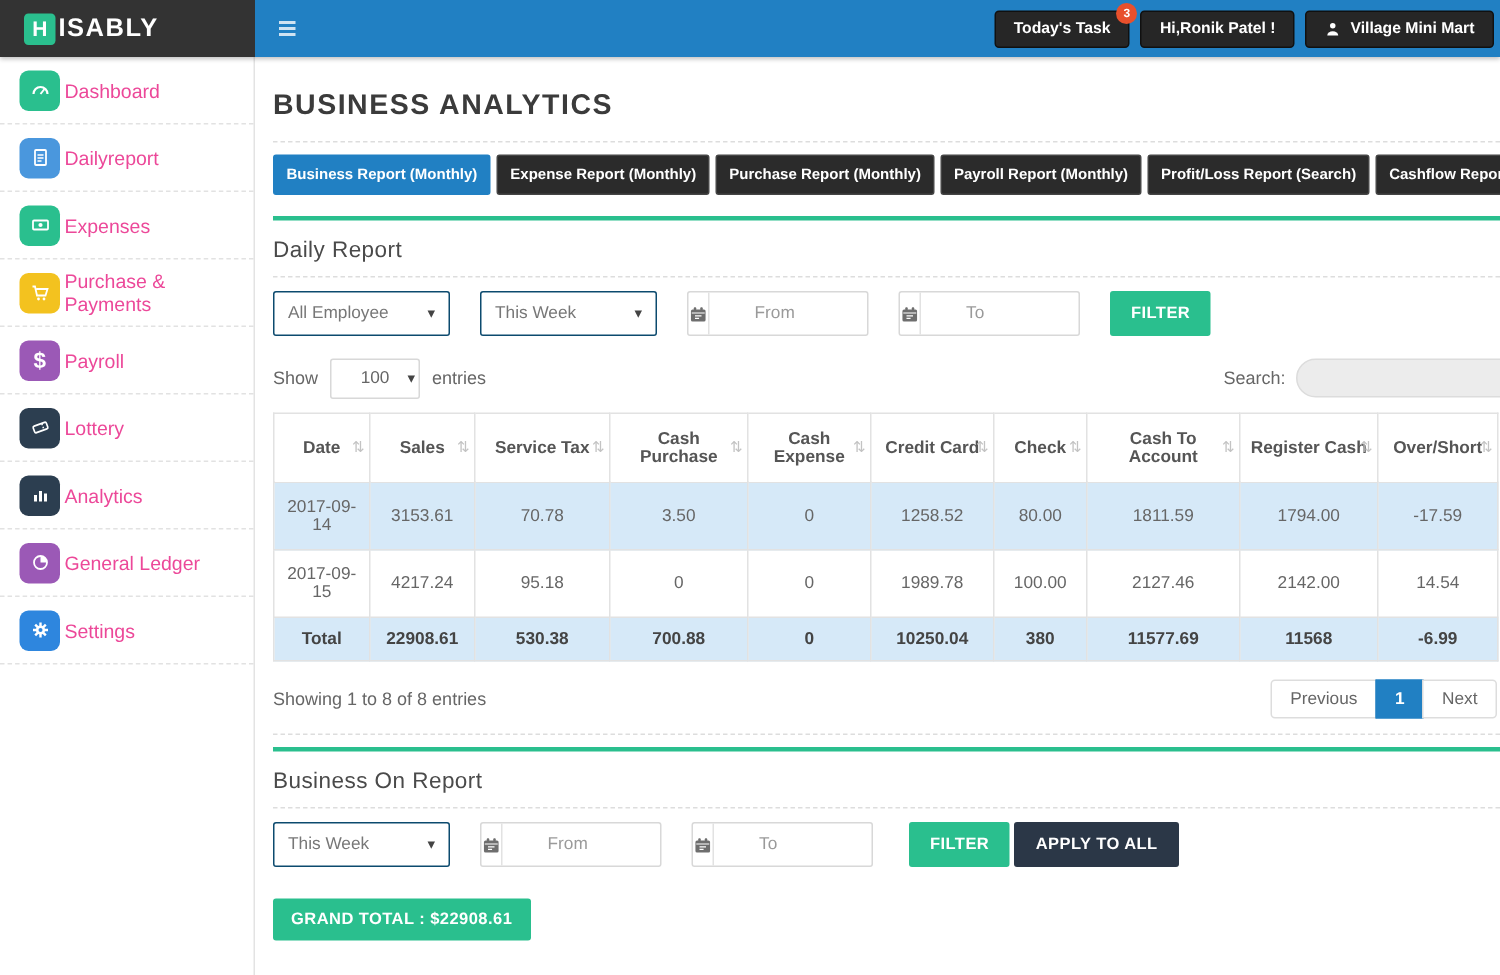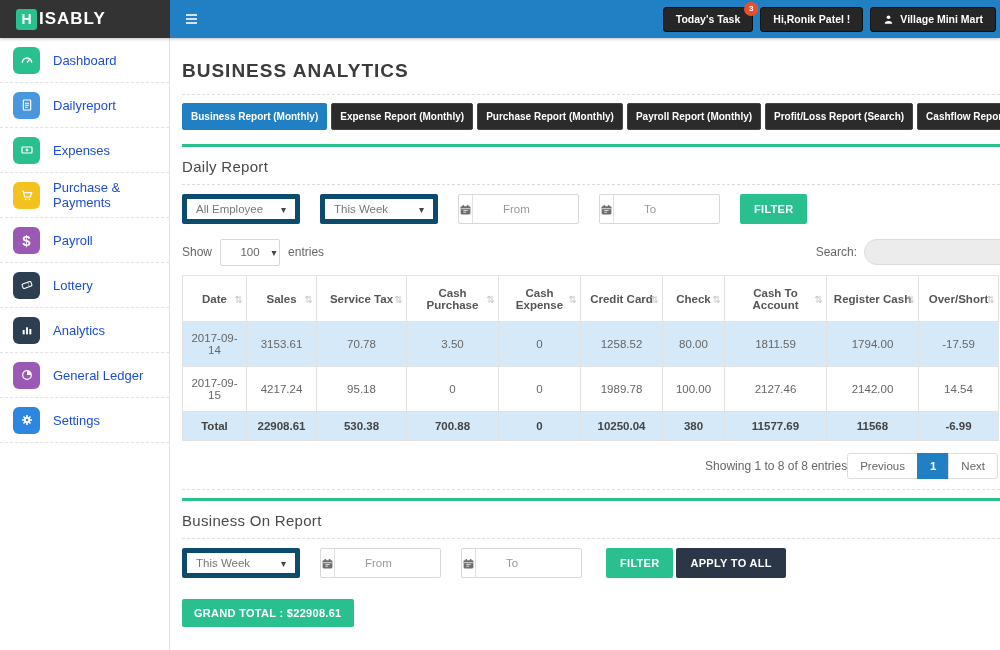--- a/index.html
+++ b/index.html
@@ -21,37 +21,37 @@
              color:#fff; font-size:10.5px; font-weight:bold; display:flex; align-items:center; padding:0 12px; gap:6px; cursor:pointer; }
   .badge { position:absolute; top:-6px; right:-6px; width:14px; height:14px; border-radius:50%;
            background:#e8502c; color:#fff; font-size:8px; font-weight:bold; display:flex; align-items:center; justify-content:center; }
 
   
   .sidebar { position:absolute; top:38px; left:0; width:170px; bottom:0; background:#fff; border-right:1px solid #e3e3e3; }
   .side-item { height:45px; display:flex; align-items:center; padding-left:13px; border-bottom:1px dashed #e2e2e2; cursor:pointer; }
   .side-icon { width:27px; height:27px; border-radius:6px; display:flex; align-items:center; justify-content:center; flex:0 0 27px; }
   .side-icon svg { width:16px; height:16px; }
   .side-icon .dollar { color:#fff; font-size:15px; font-weight:bold; line-height:1; }
-  .side-label { margin-left:13px; font-size:13px; color:#1d4ed8; }
+  .side-label { margin-left:3px; font-size:13px; color:#ec4899; }
 
   
   .main { position:absolute; top:38px; left:170px; right:0; bottom:0; background:#fff; padding:0 0 0 12px; overflow:hidden; }
   .page-title { margin-top:22px; font-size:19px; font-weight:bold; color:#3b3b3b; letter-spacing:1px; }
   .dashed-sep { border-bottom:1px dashed #ddd; }
   .sep-title { margin-top:12px; }
   .tabs { display:flex; gap:4px; margin-top:8px; }
   .tab { white-space:nowrap; font-size:10px; font-weight:bold; color:#fff; background:#2b2b2b;
          border:1px solid #454545; padding:7px 8px; border-radius:2px; cursor:pointer; }
   .tab.active { background:#2180c3; border-color:#2180c3; }
   .green-rule { height:3px; background:#2abf8e; margin-top:14px; }
   .section-heading { margin-top:11px; font-size:15px; color:#4a4a4a; letter-spacing:.3px; }
   .sep-heading { margin-top:9px; }
 
   .filter-row { display:flex; align-items:center; margin-top:9px; gap:20px; }
-  .select-box { width:118px; height:30px; border:5px solid #0c4a6e; border-radius:2px; display:flex;
+  .select-box { width:118px; height:30px; border:1px solid #0c4a6e; border-radius:2px; display:flex;
                 align-items:center; justify-content:space-between; padding:0 9px; font-size:11.5px; color:#777; cursor:pointer; background:#fff; }
   .caret { font-size:10px; color:#444; }
   .date-group { width:121px; height:30px; border:1px solid #d8d8d8; border-radius:2px; display:flex; align-items:stretch; background:#fff;gap:22px; }
   .date-icon { width:30px; display:flex; align-items:center; justify-content:center; border-right:1px solid #e2e2e2; }
   .date-group input { border:0; outline:none; width:88px; font-size:11.5px; color:#555; padding:0 8px; font-family:inherit; background:transparent; }
   .date-group input::placeholder { color:#9a9a9a; }
   .btn { border:0; height:30px; font-size:11px; font-weight:bold; color:#fff; border-radius:2px; padding:0 14px;
          cursor:pointer; font-family:inherit; letter-spacing:.3px; }
   .btn-green { background:#2abf8e; }
   .btn-dark { background:#2b3747; }
@@ -69,21 +69,21 @@
   table.report { border-collapse:collapse; margin-top:8px; table-layout:fixed; width:816px; }
   .report th, .report td { border:1px solid #e2e2e2; text-align:center; vertical-align:middle; padding:5px 4px; }
   .report th { font-size:11.5px; color:#555; font-weight:bold; height:46px; position:relative; background:#fff; }
   .report th .sort { position:absolute; right:3px; top:50%; transform:translateY(-50%); color:#c3c3c3; font-size:10px; font-weight:normal; }
   .report td { font-size:11.5px; color:#666; height:45px; }
   tr.hl td { background:#d6e9f8; }
   tr.total-row td { background:#d6e9f8; font-weight:bold; color:#444; height:29px; }
   .c0{width:64px}.c1{width:70px}.c2{width:90px}.c3{width:92px}.c4{width:82px}
   .c5{width:82px}.c6{width:62px}.c7{width:102px}.c8{width:92px}.c9{width:80px}
 
-  .table-footer { display:flex; align-items:center; justify-content:flex-end; margin-top:12px; width:816px; }
+  .table-footer { display:flex; align-items:center; justify-content:space-between; margin-top:12px; width:816px; }
   .info-text { font-size:12px; color:#666; }
   .pagination { display:flex; }
   .page-btn { font-size:11.5px; color:#666; border:1px solid #ddd; background:#fff; padding:6px 12px; cursor:pointer; }
   .page-btn.prev { border-radius:3px 0 0 3px; }
   .page-btn.next { border-radius:0 3px 3px 0; margin-left:-1px; }
   .page-btn.current { background:#2180c3; border-color:#2180c3; color:#fff; font-weight:bold; margin-left:-1px; }
   .sep-footer { margin-top:10px; }
 
   .grand-total { display:inline-block; margin-top:21px; background:#2abf8e; color:#fff; font-size:11px;
                  font-weight:bold; padding:8px 12px; border-radius:2px; letter-spacing:.3px; }

